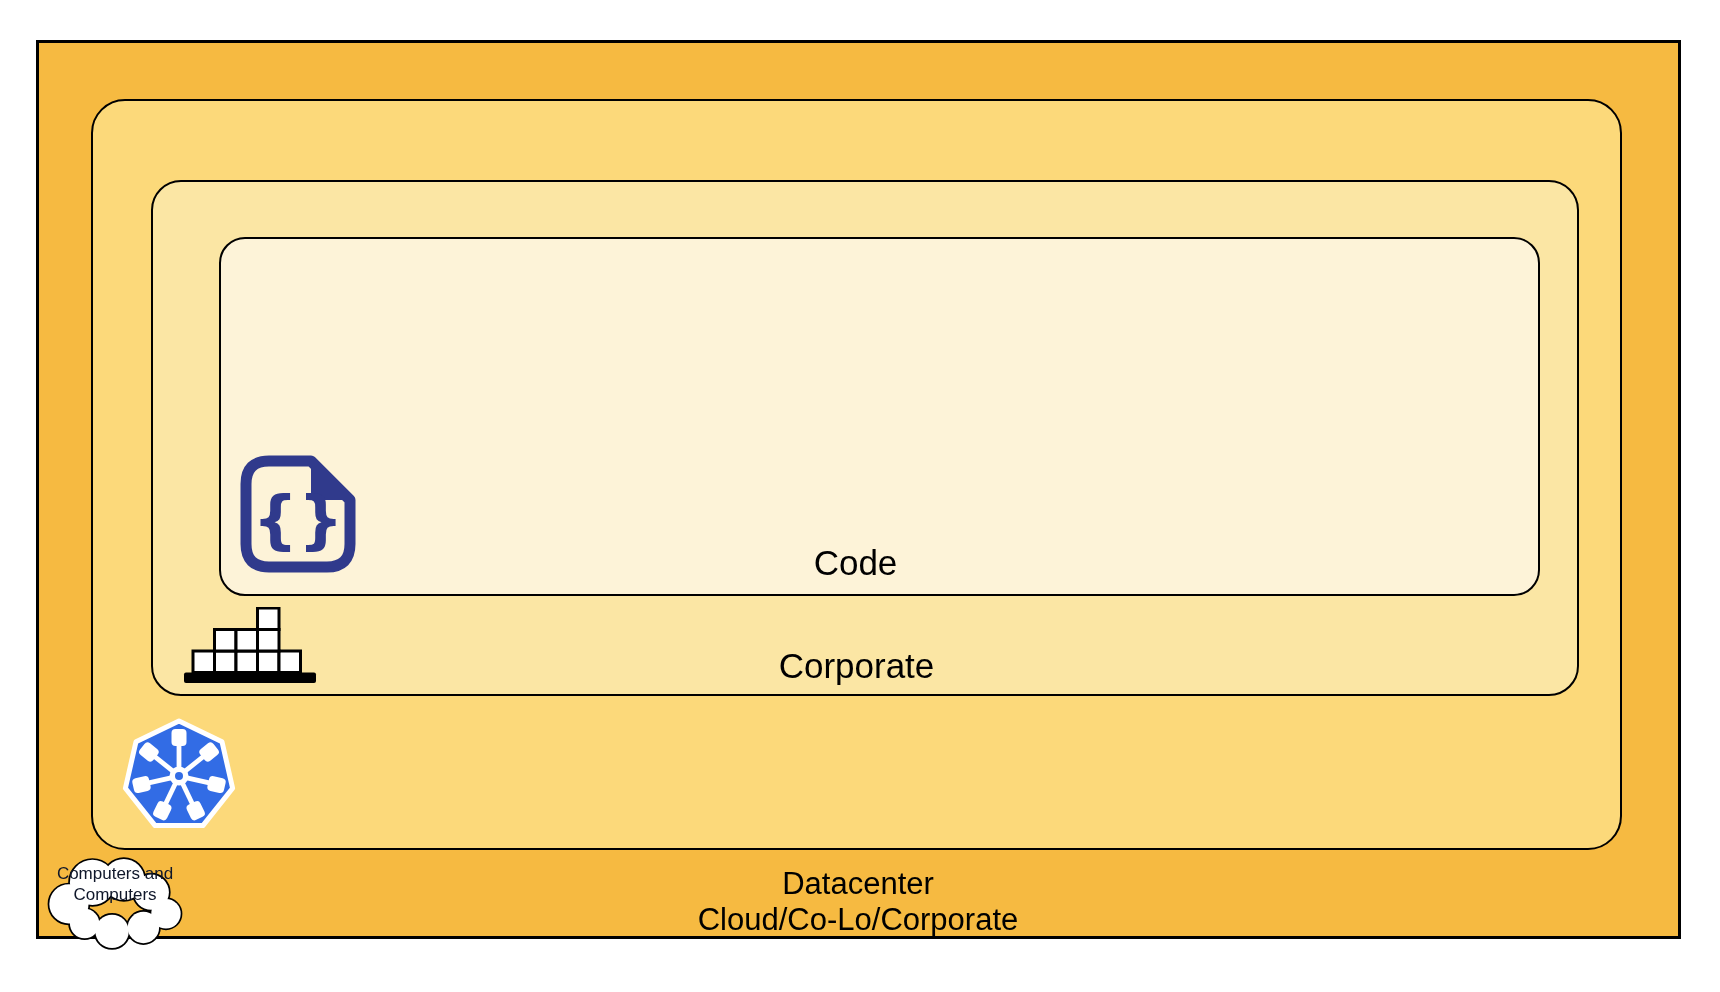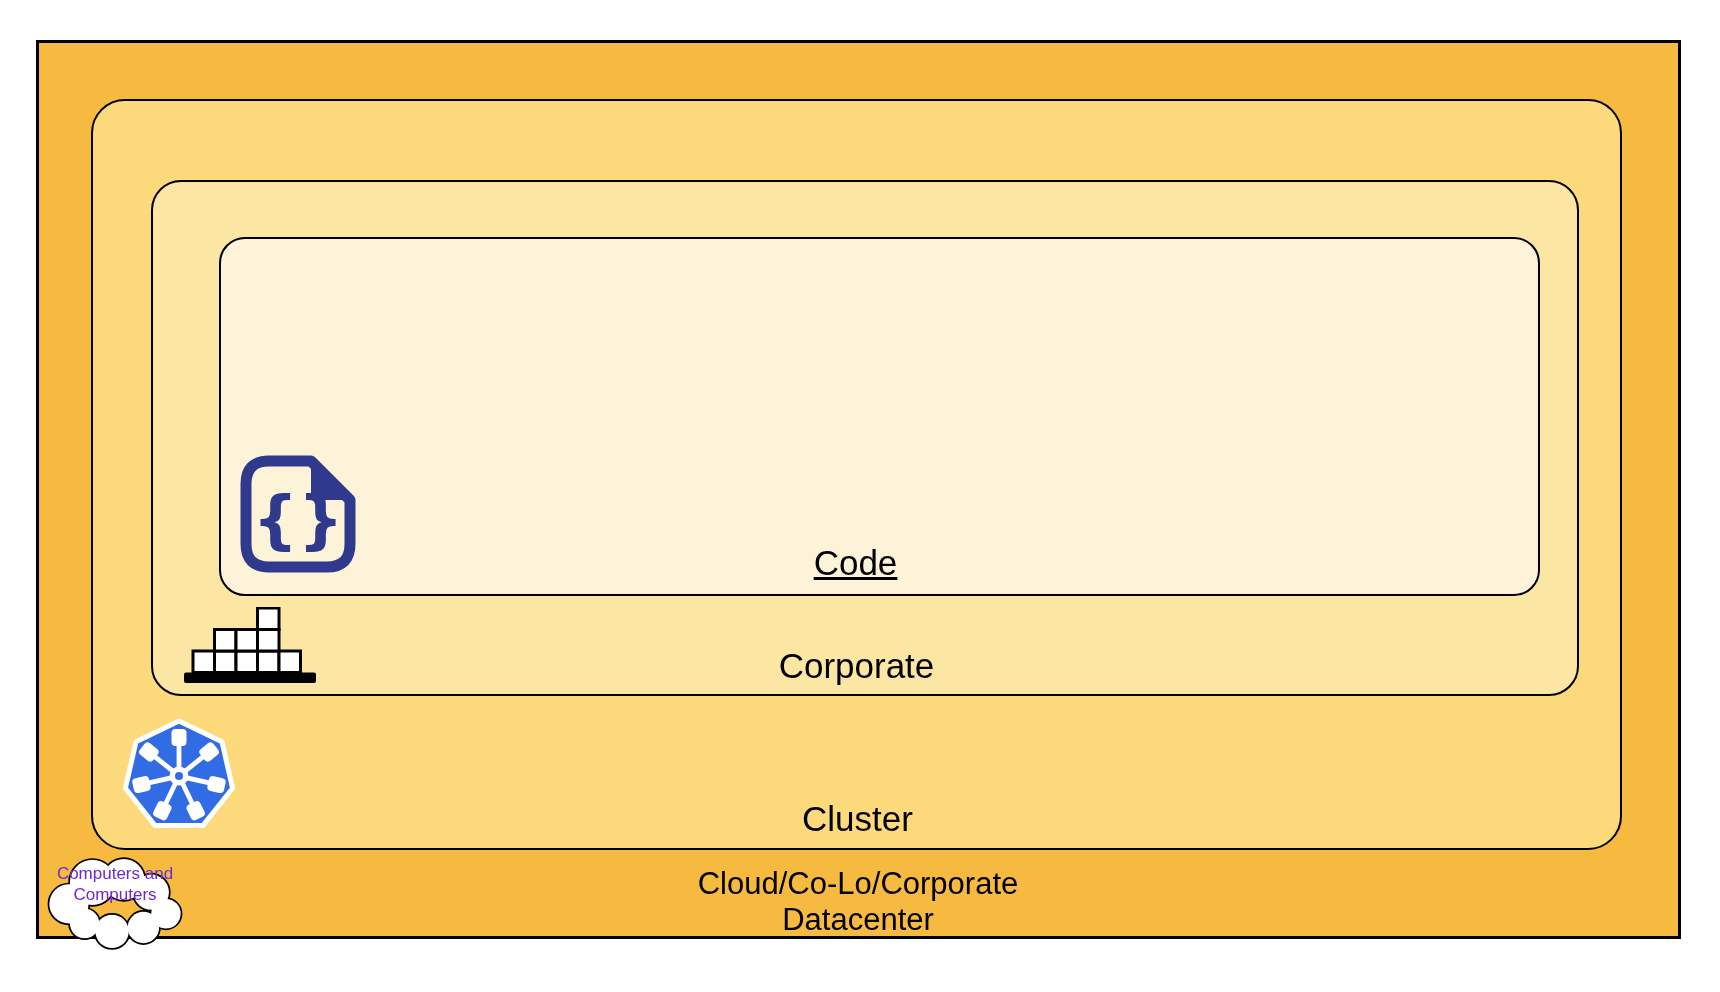--- a/index.html
+++ b/index.html
@@ -30,38 +30,38 @@
     background: #FDF3D8; border: 2.5px solid #000; border-radius: 26px;
   }
   .layer-label {
     position: absolute;
     font-size: 35px;
     line-height: 42px;
     text-align: center;
     white-space: nowrap;
     color: #000;
   }
-  .label-code      { left: 0; width: 1269px; top: 303px; text-decoration: underline; }
+  .label-code      { left: 0; width: 1269px; top: 303px; }
   .label-container { left: 0; width: 1407px; top: 463px; }
   .label-cluster   { left: 0; width: 1529px; top: 697px; }
   .label-datacenter {
     position: absolute; left: 0; width: 1638px; top: 823px;
     font-size: 31px; line-height: 36px; text-align: center; color: #000;
   }
   .icon { position: absolute; }
   .icon-code-file       { left: 16px;  top: 214px; width: 122px; height: 122px; }
   .icon-container-blocks{ left: 30px;  top: 425px; width: 135px; height: 78px; }
   .icon-kubernetes      { left: 26px;  top: 611px; width: 120px; height: 124px; }
   .cloud-callout {
     position: absolute; left: 2px; top: 810px; width: 148px; height: 98px;
   }
   .cloud-callout svg { position: absolute; left: 0; top: 0; }
   .cloud-text {
     position: absolute; left: 7px; top: 10px; width: 134px;
-    font-size: 17px; line-height: 21px; text-align: center; color: #6d28d9;
+    font-size: 17px; line-height: 21px; text-align: center; color: #0f172a;
   }
 </style>
 </head>
 <body>
 
 <div class="stage">
 
   <div class="layer layer-datacenter">
 
     <div class="layer layer-cluster">
@@ -129,26 +129,25 @@
           </g>
           <g transform="rotate(308.57 60 64)">
             <rect x="52.5" y="17" width="15" height="17" rx="4"></rect>
               <rect x="57.6" y="33" width="4.8" height="24"></rect>
           </g>
         </g>
         <circle cx="60" cy="64" r="9.5" fill="#FFFFFF"></circle>
         <circle cx="60" cy="64" r="4" fill="#326CE5"></circle>
       </svg>
 
-      <div class="layer-label label-cluster">Cluster</div>
     </div>
 
     <div class="label-datacenter">
+      <div>Datacenter</div>
       <div>Cloud/Co-Lo/Corporate</div>
-      <div>Datacenter</div>
     </div>
 
     <div class="cloud-callout">
       <svg width="148" height="98" viewBox="0 0 150 100">
         <g fill="#FFFFFF" stroke="#000000" stroke-width="3.5">
           <circle cx="28" cy="52" r="20"></circle>
           <circle cx="52" cy="30" r="23"></circle>
           <circle cx="84" cy="27" r="21"></circle>
           <circle cx="112" cy="40" r="18"></circle>
           <circle cx="127" cy="62" r="15"></circle>

